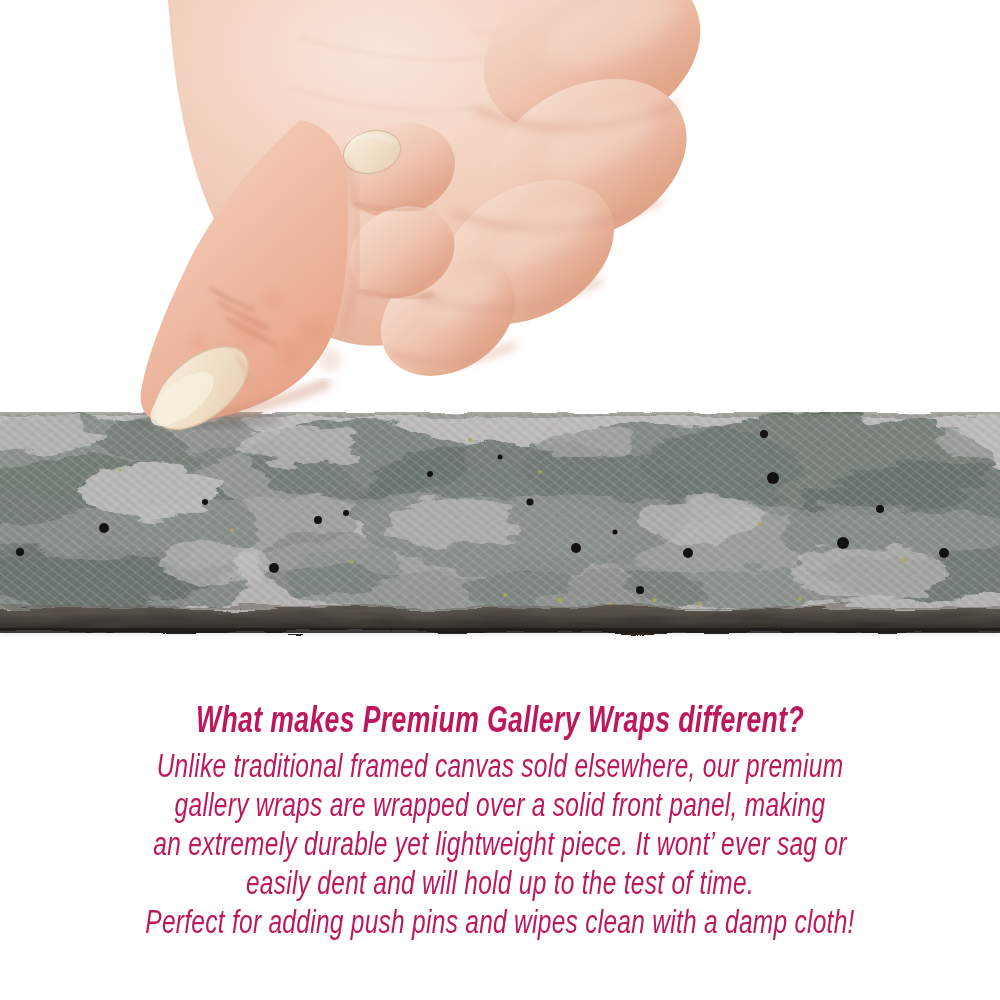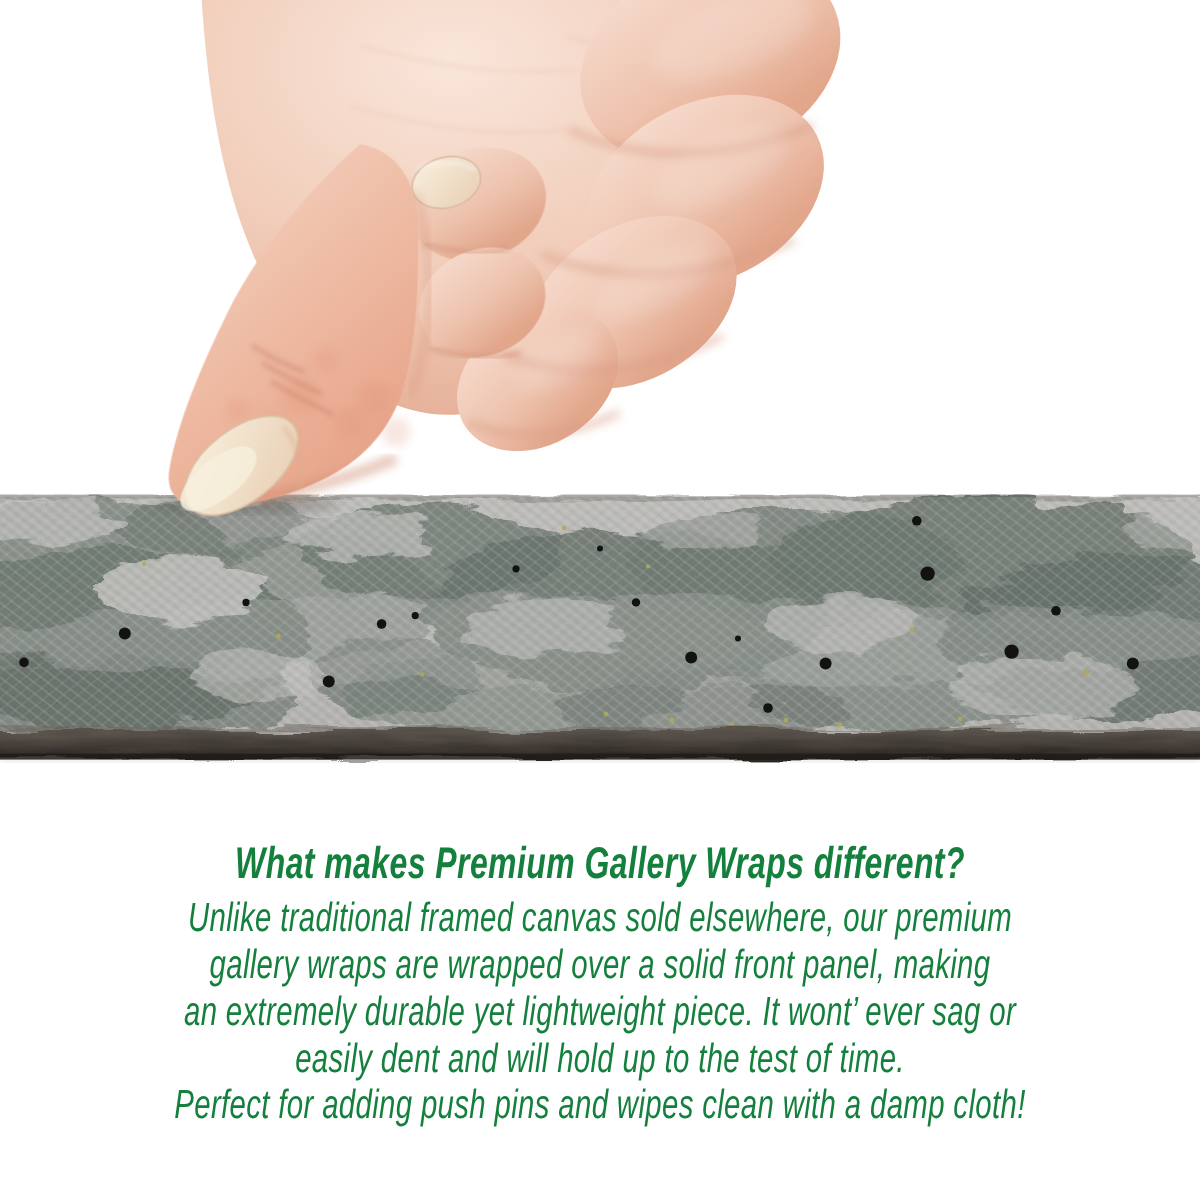--- a/index.html
+++ b/index.html
@@ -2,21 +2,21 @@
 <html><head>
 <meta charset="utf-8">
 <style>
   html,body{margin:0;padding:0;background:#ffffff;}
   body{width:1000px;height:1000px;overflow:hidden;}
   .stage{position:relative;width:1000px;height:1000px;background:#ffffff;
          font-family:"Liberation Sans",sans-serif;}
   .hand-svg{position:absolute;top:0;left:0;z-index:2;pointer-events:none;}
   .strip-svg{position:absolute;top:412px;left:0;z-index:1;pointer-events:none;}
   .caption{position:absolute;top:697px;left:0;width:1000px;text-align:center;
-           color:#15803d;font-style:italic;z-index:3;}
+           color:#be185d;font-style:italic;z-index:3;}
   .headline{margin:0 0 4px 0;font-size:37px;line-height:45px;font-weight:700;
             letter-spacing:.5px;transform:scaleX(.72);transform-origin:50% 50%;
             white-space:nowrap;}
   .body-line{margin:0;font-size:34px;line-height:39px;font-weight:400;
              letter-spacing:.4px;transform:scaleX(.72);transform-origin:50% 50%;
              white-space:nowrap;}
 </style>
 </head>
 <body>
 

